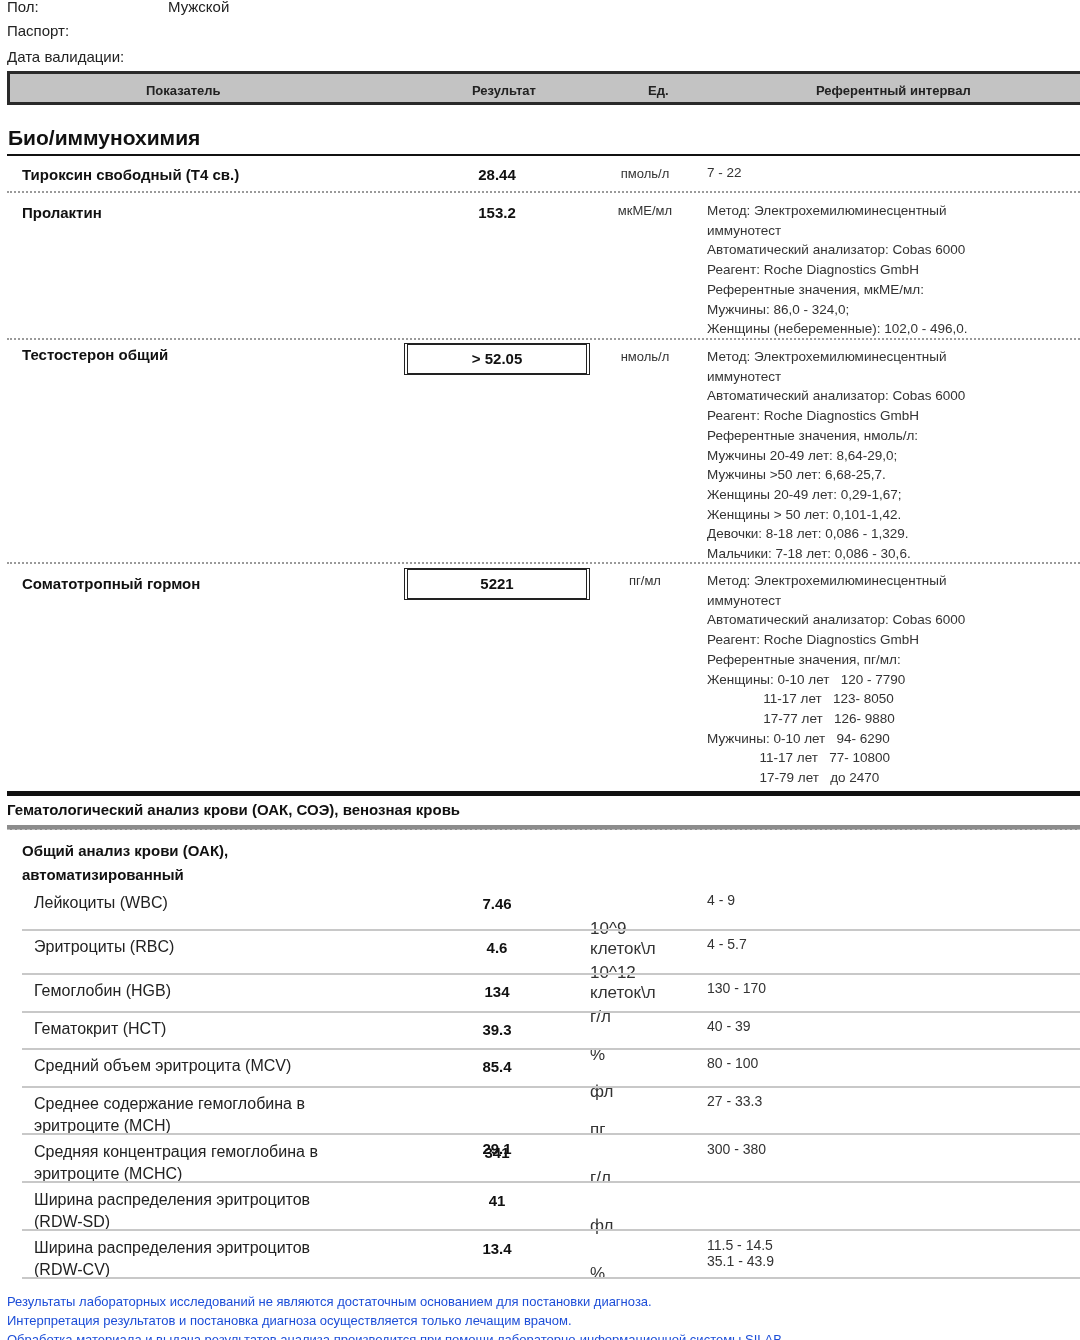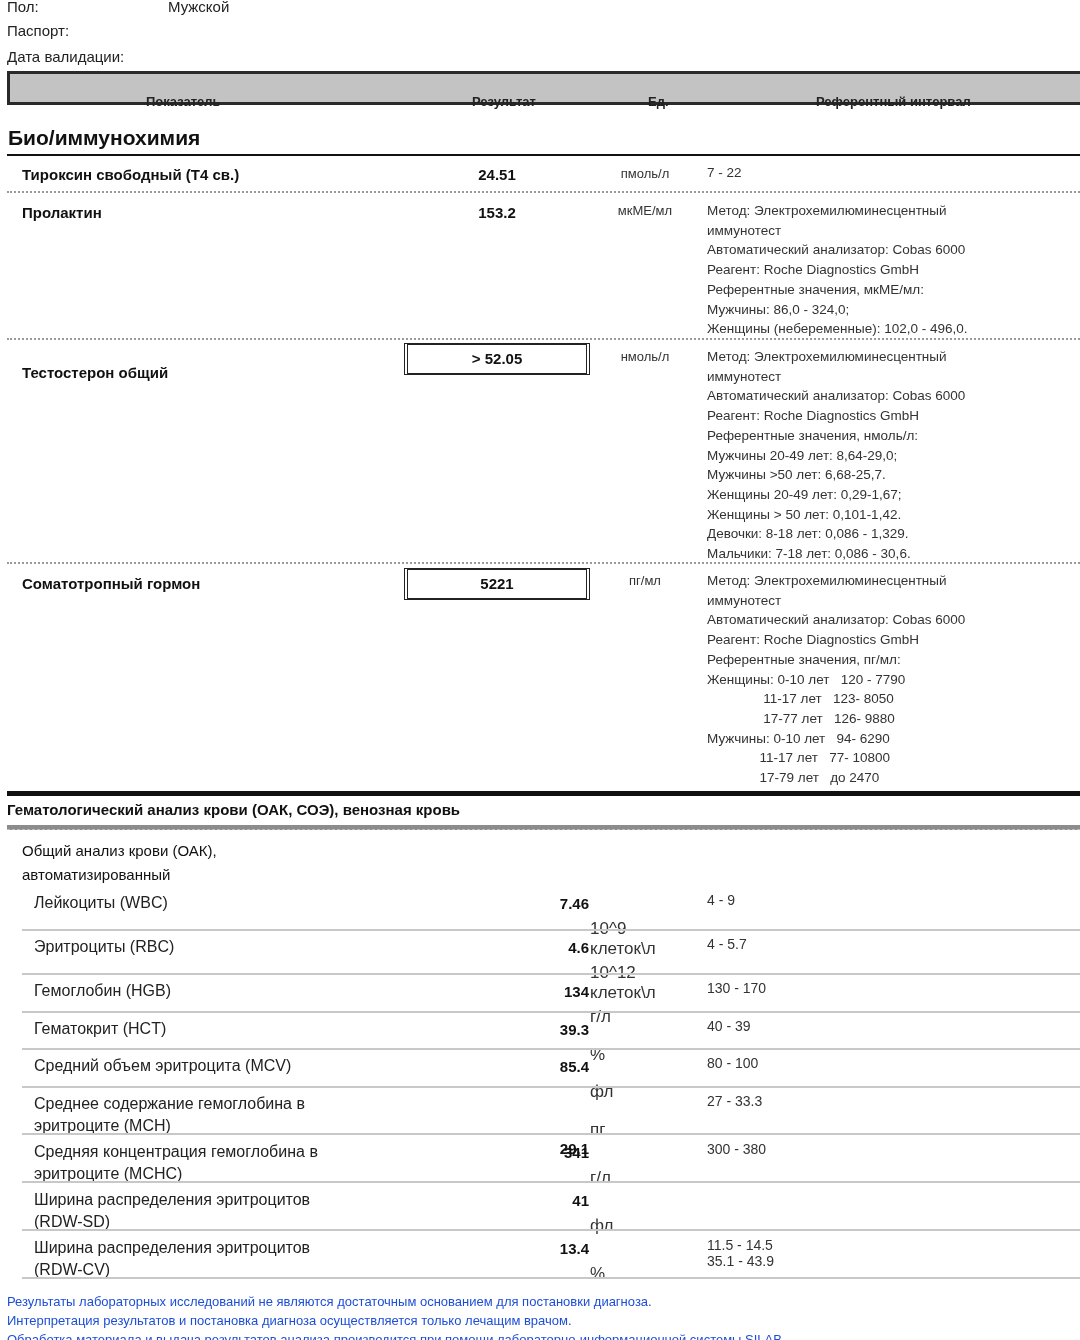--- a/index.html
+++ b/index.html
@@ -3,38 +3,38 @@
 <meta charset="utf-8">
 <style>
   html, body { margin: 0; padding: 0; background: #ffffff; }
   body { width: 1080px; height: 1340px; overflow: hidden; position: relative;
          font-family: "Liberation Sans", sans-serif; color: #1a1a1a; }
   .meta { position: absolute; left: 7px; font-size: 15px; color: #222; }
   .meta .val { position: absolute; left: 161px; top: 0; white-space: nowrap; }
   .hdr { position: absolute; left: 7px; top: 71px; width: 1090px; height: 34px;
          background: #c3c3c3; border-top: 3px solid #2a2a2a; border-bottom: 3px solid #2a2a2a;
          border-left: 3px solid #2a2a2a; box-sizing: border-box; font-weight: bold; font-size: 13px; color: #222; }
-  .hdr span { position: absolute; top: 20px; white-space: nowrap; }
+  .hdr span { position: absolute; top: 9px; white-space: nowrap; }
   .sec-title { position: absolute; left: 8px; top: 126px; font-size: 21px; font-weight: bold; color: #111; }
   .sec-line { position: absolute; left: 7px; width: 1073px; height: 2px; background: #111; }
   .dots { position: absolute; left: 7px; width: 1073px; height: 0; border-top: 2px dotted #9a9a9a; }
   .row-name { position: absolute; left: 22px; font-size: 15px; font-weight: bold; color: #111; white-space: nowrap; }
   .row-val { position: absolute; width: 184px; left: 405px; text-align: center; font-size: 15px; font-weight: bold; color: #111; }
   .row-unit { position: absolute; width: 110px; left: 590px; text-align: center; font-size: 13px; color: #333; }
   .row-ref { position: absolute; left: 707px; font-size: 13.5px; color: #333; line-height: 19.7px; white-space: pre; }
   .boxed { position: absolute; left: 404px; width: 186px; height: 32px; box-sizing: border-box;
            border-top: 2px solid #222; border-bottom: 2px solid #222;
            border-left: 4px double #222; border-right: 4px double #222; }
   .boxed span { display: block; text-align: center; font-size: 15px; font-weight: bold; line-height: 28px; color: #111; }
   .thick { position: absolute; left: 7px; top: 791px; width: 1073px; height: 5px; background: #111; }
   .hem-title { position: absolute; left: 7px; top: 801px; font-size: 15px; font-weight: bold; color: #111; }
   .gray-bar { position: absolute; left: 7px; top: 825px; width: 1073px; height: 4px; background: #8c8c8c; border-bottom: 1px dashed #bbb; }
-  .sub-title { position: absolute; left: 22px; top: 839px; font-size: 15px; font-weight: normal; line-height: 24px; color: #111; }
+  .sub-title { position: absolute; left: 22px; top: 839px; font-size: 15px; font-weight: bold; line-height: 24px; color: #111; }
   .cbc-name { position: absolute; left: 34px; font-size: 16px; color: #222; line-height: 22px; }
-  .cbc-val { position: absolute; left: 405px; width: 184px; text-align: right; font-size: 15px; font-weight: bold; color: #111; }
+  .cbc-val { position: absolute; left: 405px; width: 184px; text-align: center; font-size: 15px; font-weight: bold; color: #111; }
   .cbc-unit { position: absolute; left: 590px; width: 110px; text-align: left; font-size: 17px; color: #333; line-height: 20px; margin-top: 28px; }
   .cbc-ref { position: absolute; left: 707px; font-size: 14px; color: #333; }
   .cbc-sep { position: absolute; left: 22px; width: 1058px; height: 2px; background: #c8c8c8; }
   .foot { position: absolute; left: 7px; font-size: 13px; color: #1d4ed8; white-space: nowrap; }
 </style>
 </head>
 <body>
 
 <div class="meta" style="top:-2px">
   <span>Пол:</span>
@@ -52,42 +52,42 @@
   <span style="left:462px">Результат</span>
   <span style="left:638px">Ед.</span>
   <span style="left:806px">Референтный интервал</span>
 </div>
 
 <div class="sec-title">Био/иммунохимия</div>
 <div class="sec-line" style="top:154px"></div>
 
 <div>
   <div class="row-name" style="top:166px">Тироксин свободный (Т4 св.)</div>
-  <div class="row-val" style="top:166px">24.51</div>
+  <div class="row-val" style="top:166px">28.44</div>
   <div class="row-unit" style="top:166px">пмоль/л</div>
   <div class="row-ref" style="top:163px">7 - 22</div>
 </div>
 <div class="dots" style="top:191px"></div>
 
 <div>
   <div class="row-name" style="top:204px">Пролактин</div>
   <div class="row-val" style="top:204px">153.2</div>
   <div class="row-unit" style="top:203px">мкМЕ/мл</div>
   <div class="row-ref" style="top:201px">Метод: Электрохемилюминесцентный
 иммунотест
 Автоматический анализатор: Cobas 6000
 Реагент: Roche Diagnostics GmbH
 Референтные значения, мкМЕ/мл:
 Мужчины: 86,0 - 324,0;
 Женщины (небеременные): 102,0 - 496,0.</div>
 </div>
 <div class="dots" style="top:338px"></div>
 
 <div>
-  <div class="row-name" style="top:364px">Тестостерон общий</div>
+  <div class="row-name" style="top:346px">Тестостерон общий</div>
   <div class="boxed" style="top:343px">
     <span>&gt; 52.05</span>
   </div>
   <div class="row-unit" style="top:349px">нмоль/л</div>
   <div class="row-ref" style="top:347px">Метод: Электрохемилюминесцентный
 иммунотест
 Автоматический анализатор: Cobas 6000
 Реагент: Roche Diagnostics GmbH
 Референтные значения, нмоль/л:
 Мужчины 20-49 лет: 8,64-29,0;

